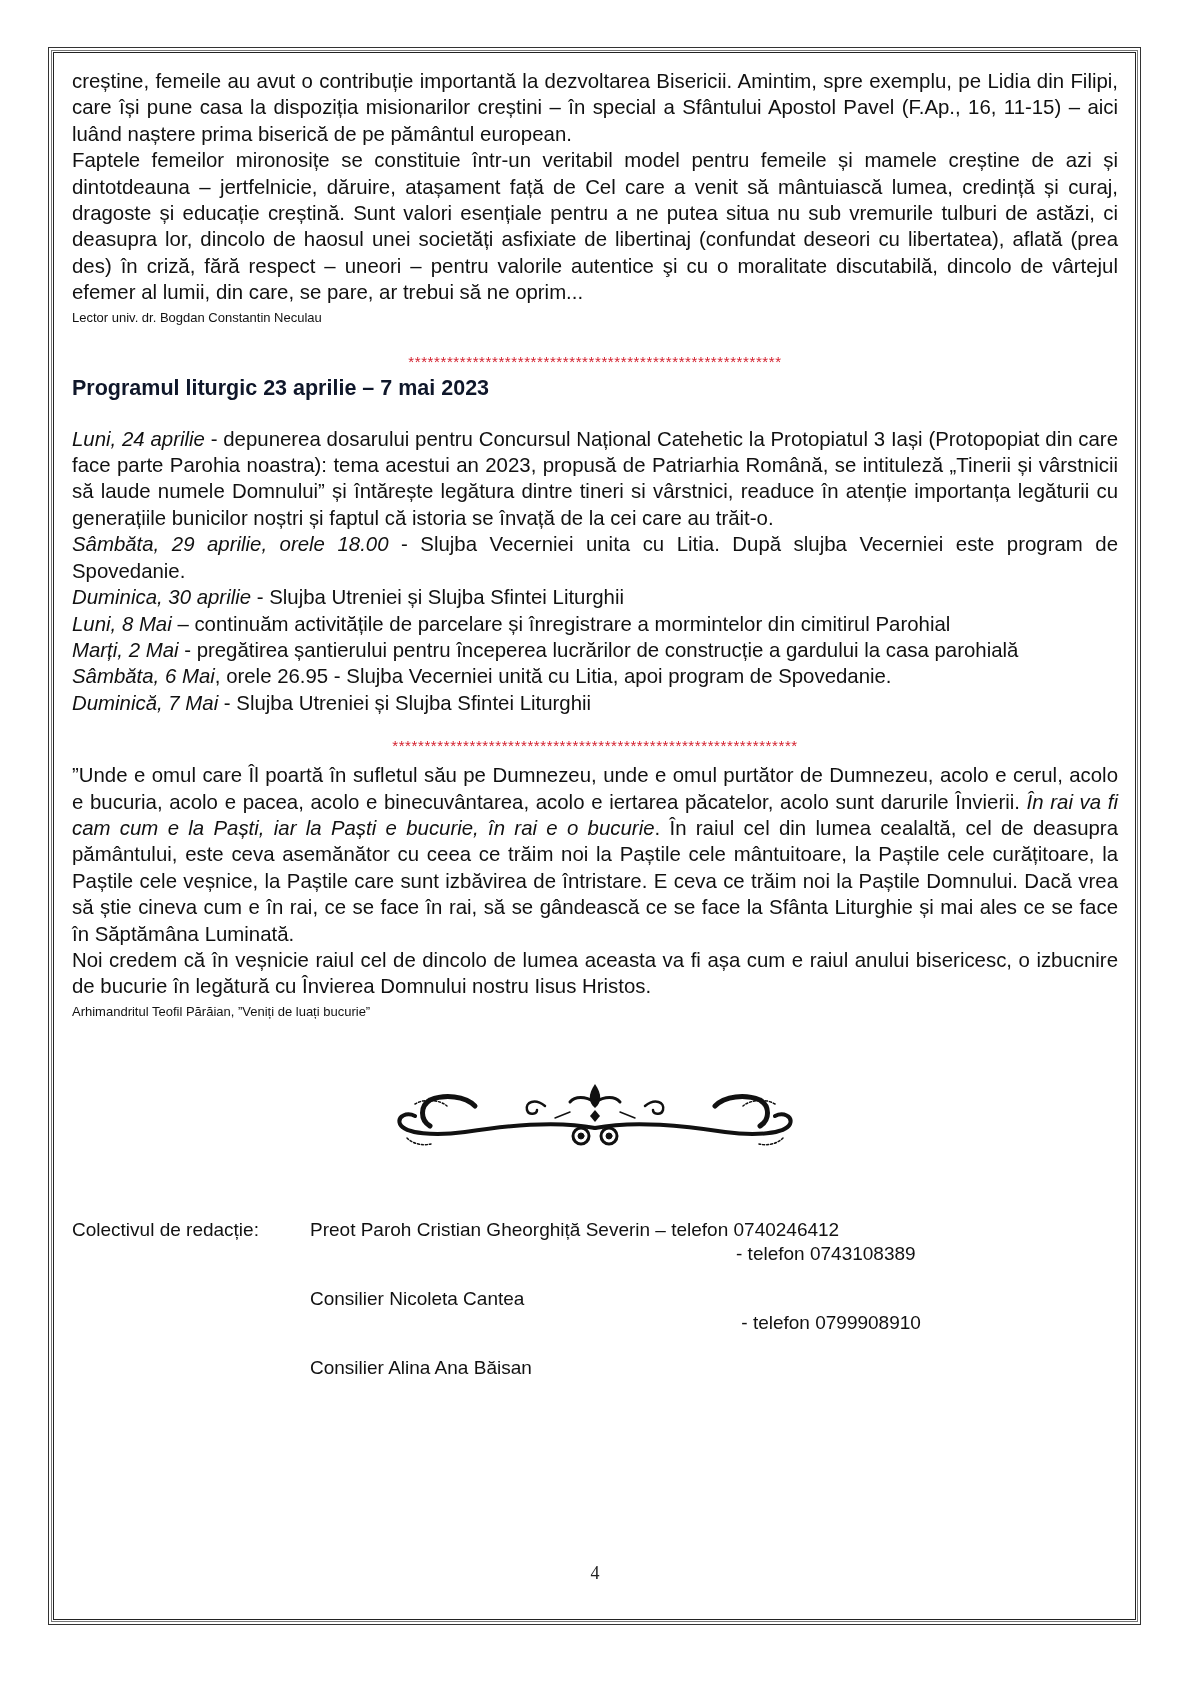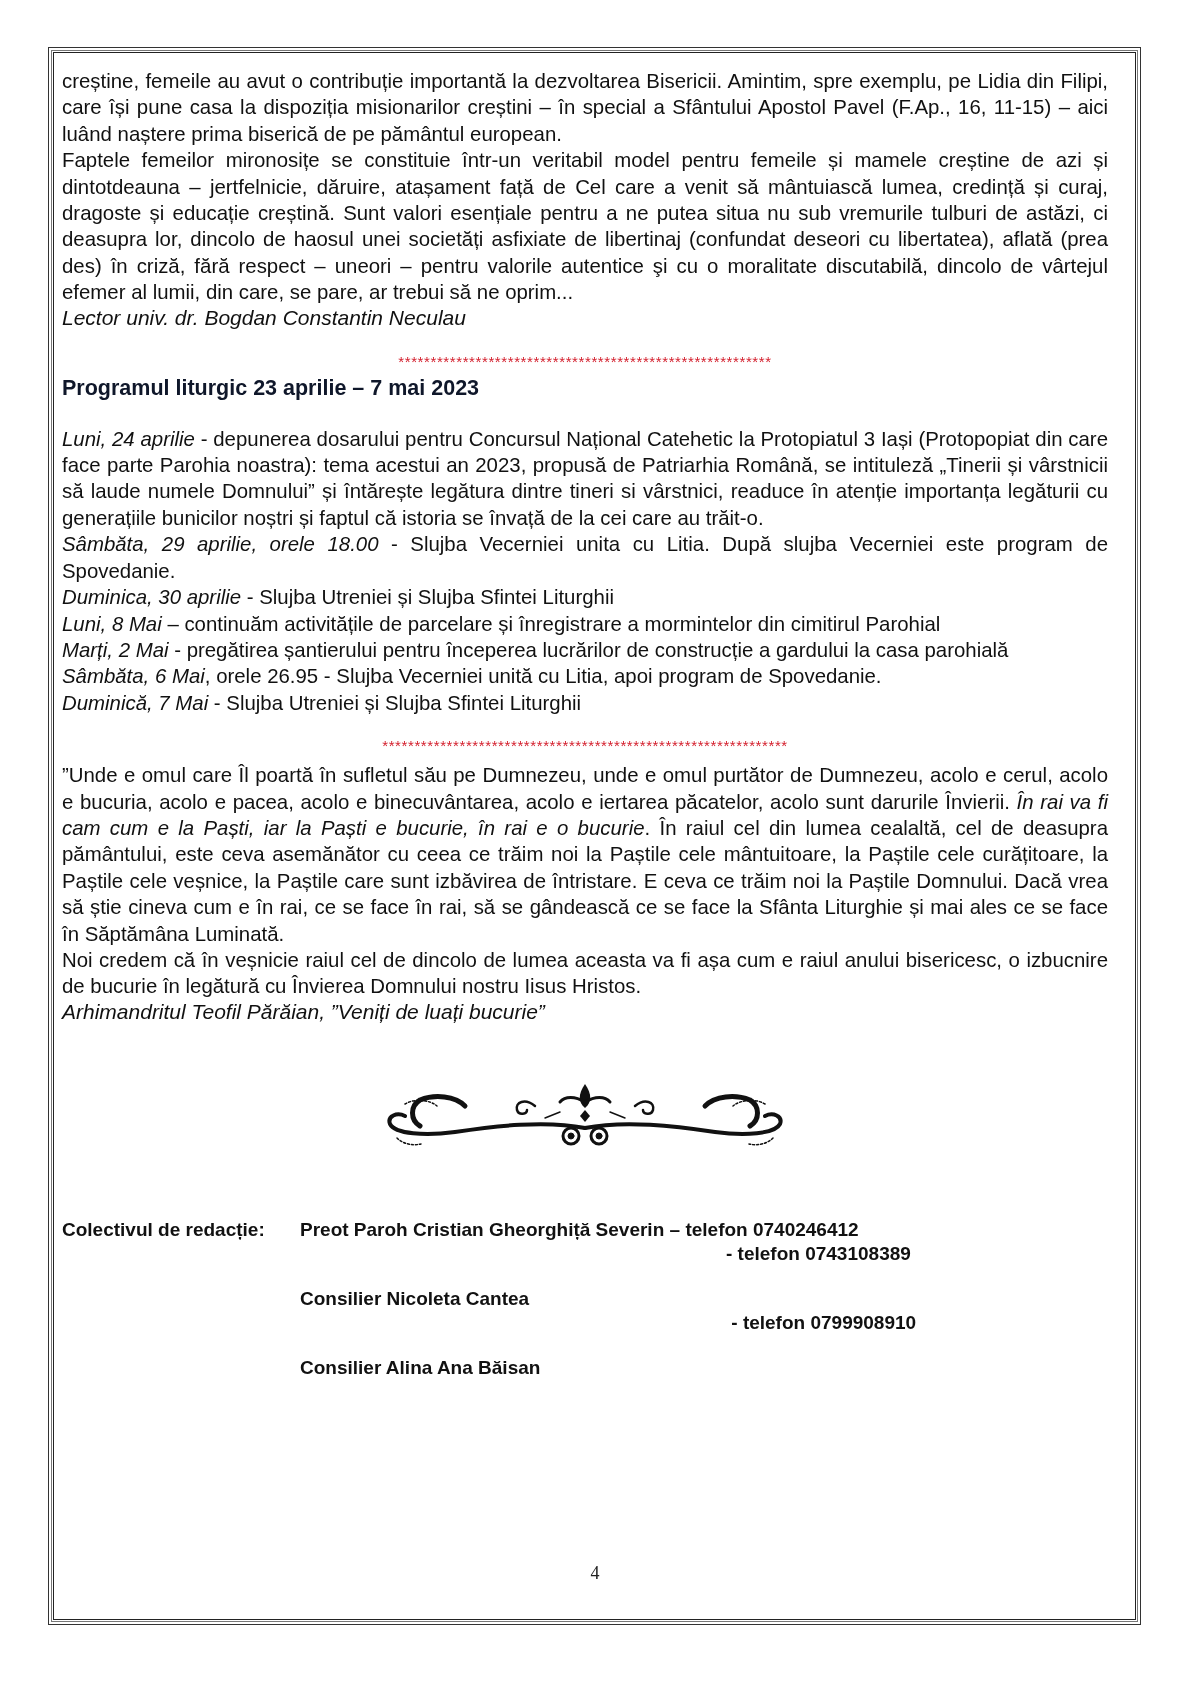--- a/index.html
+++ b/index.html
@@ -10,31 +10,31 @@
   }
   .page-border::before {
     content: ""; position: absolute; left: 2px; top: 2px; right: 2px; bottom: 2px;
     border: 1px solid #777;
   }
   .page-border::after {
     content: ""; position: absolute; left: 4px; top: 4px; right: 4px; bottom: 4px;
     border: 1px solid #222;
   }
   .content {
-    position: absolute; left: 62px; top: 68px; width: 1046px;
+    position: absolute; left: 72px; top: 68px; width: 1046px;
     font-family: "Liberation Sans", sans-serif; font-size: 20.4px; line-height: 26.4px; color: #111;
   }
   p { margin: 0; text-align: justify; }
   .last { text-align-last: left; }
   .i { font-style: italic; }
-  .sig { font-style: italic; font-size: 21px; line-height: 24px; }
+  .sig { font-size: 13px; line-height: 24px; }
   .stars { color: #d4202e; text-align: center; font-size: 15px; letter-spacing: 0.6px; line-height: 20px; }
   .heading { color: #0f172a; font-weight: bold; font-size: 21.5px; line-height: 28px; margin-top: 2px; }
   .ornament { display: block; margin: 0 auto; }
-  .credits { font-weight: bold; font-size: 19px; line-height: 24px; }
+  .credits { font-weight: normal; font-size: 19px; line-height: 24px; }
   .credit-row { display: flex; }
   .credit-label { width: 238px; }
   .credit-name { width: 436px; margin-top: 45px; }
   .pageno { position: absolute; left: 0; width: 1190px; top: 1563px; text-align: center;
     font-family: "Liberation Serif", serif; font-size: 18px; color: #222; }
 </style>
 </head>
 <body>
 
 <div class="page-border"></div>

